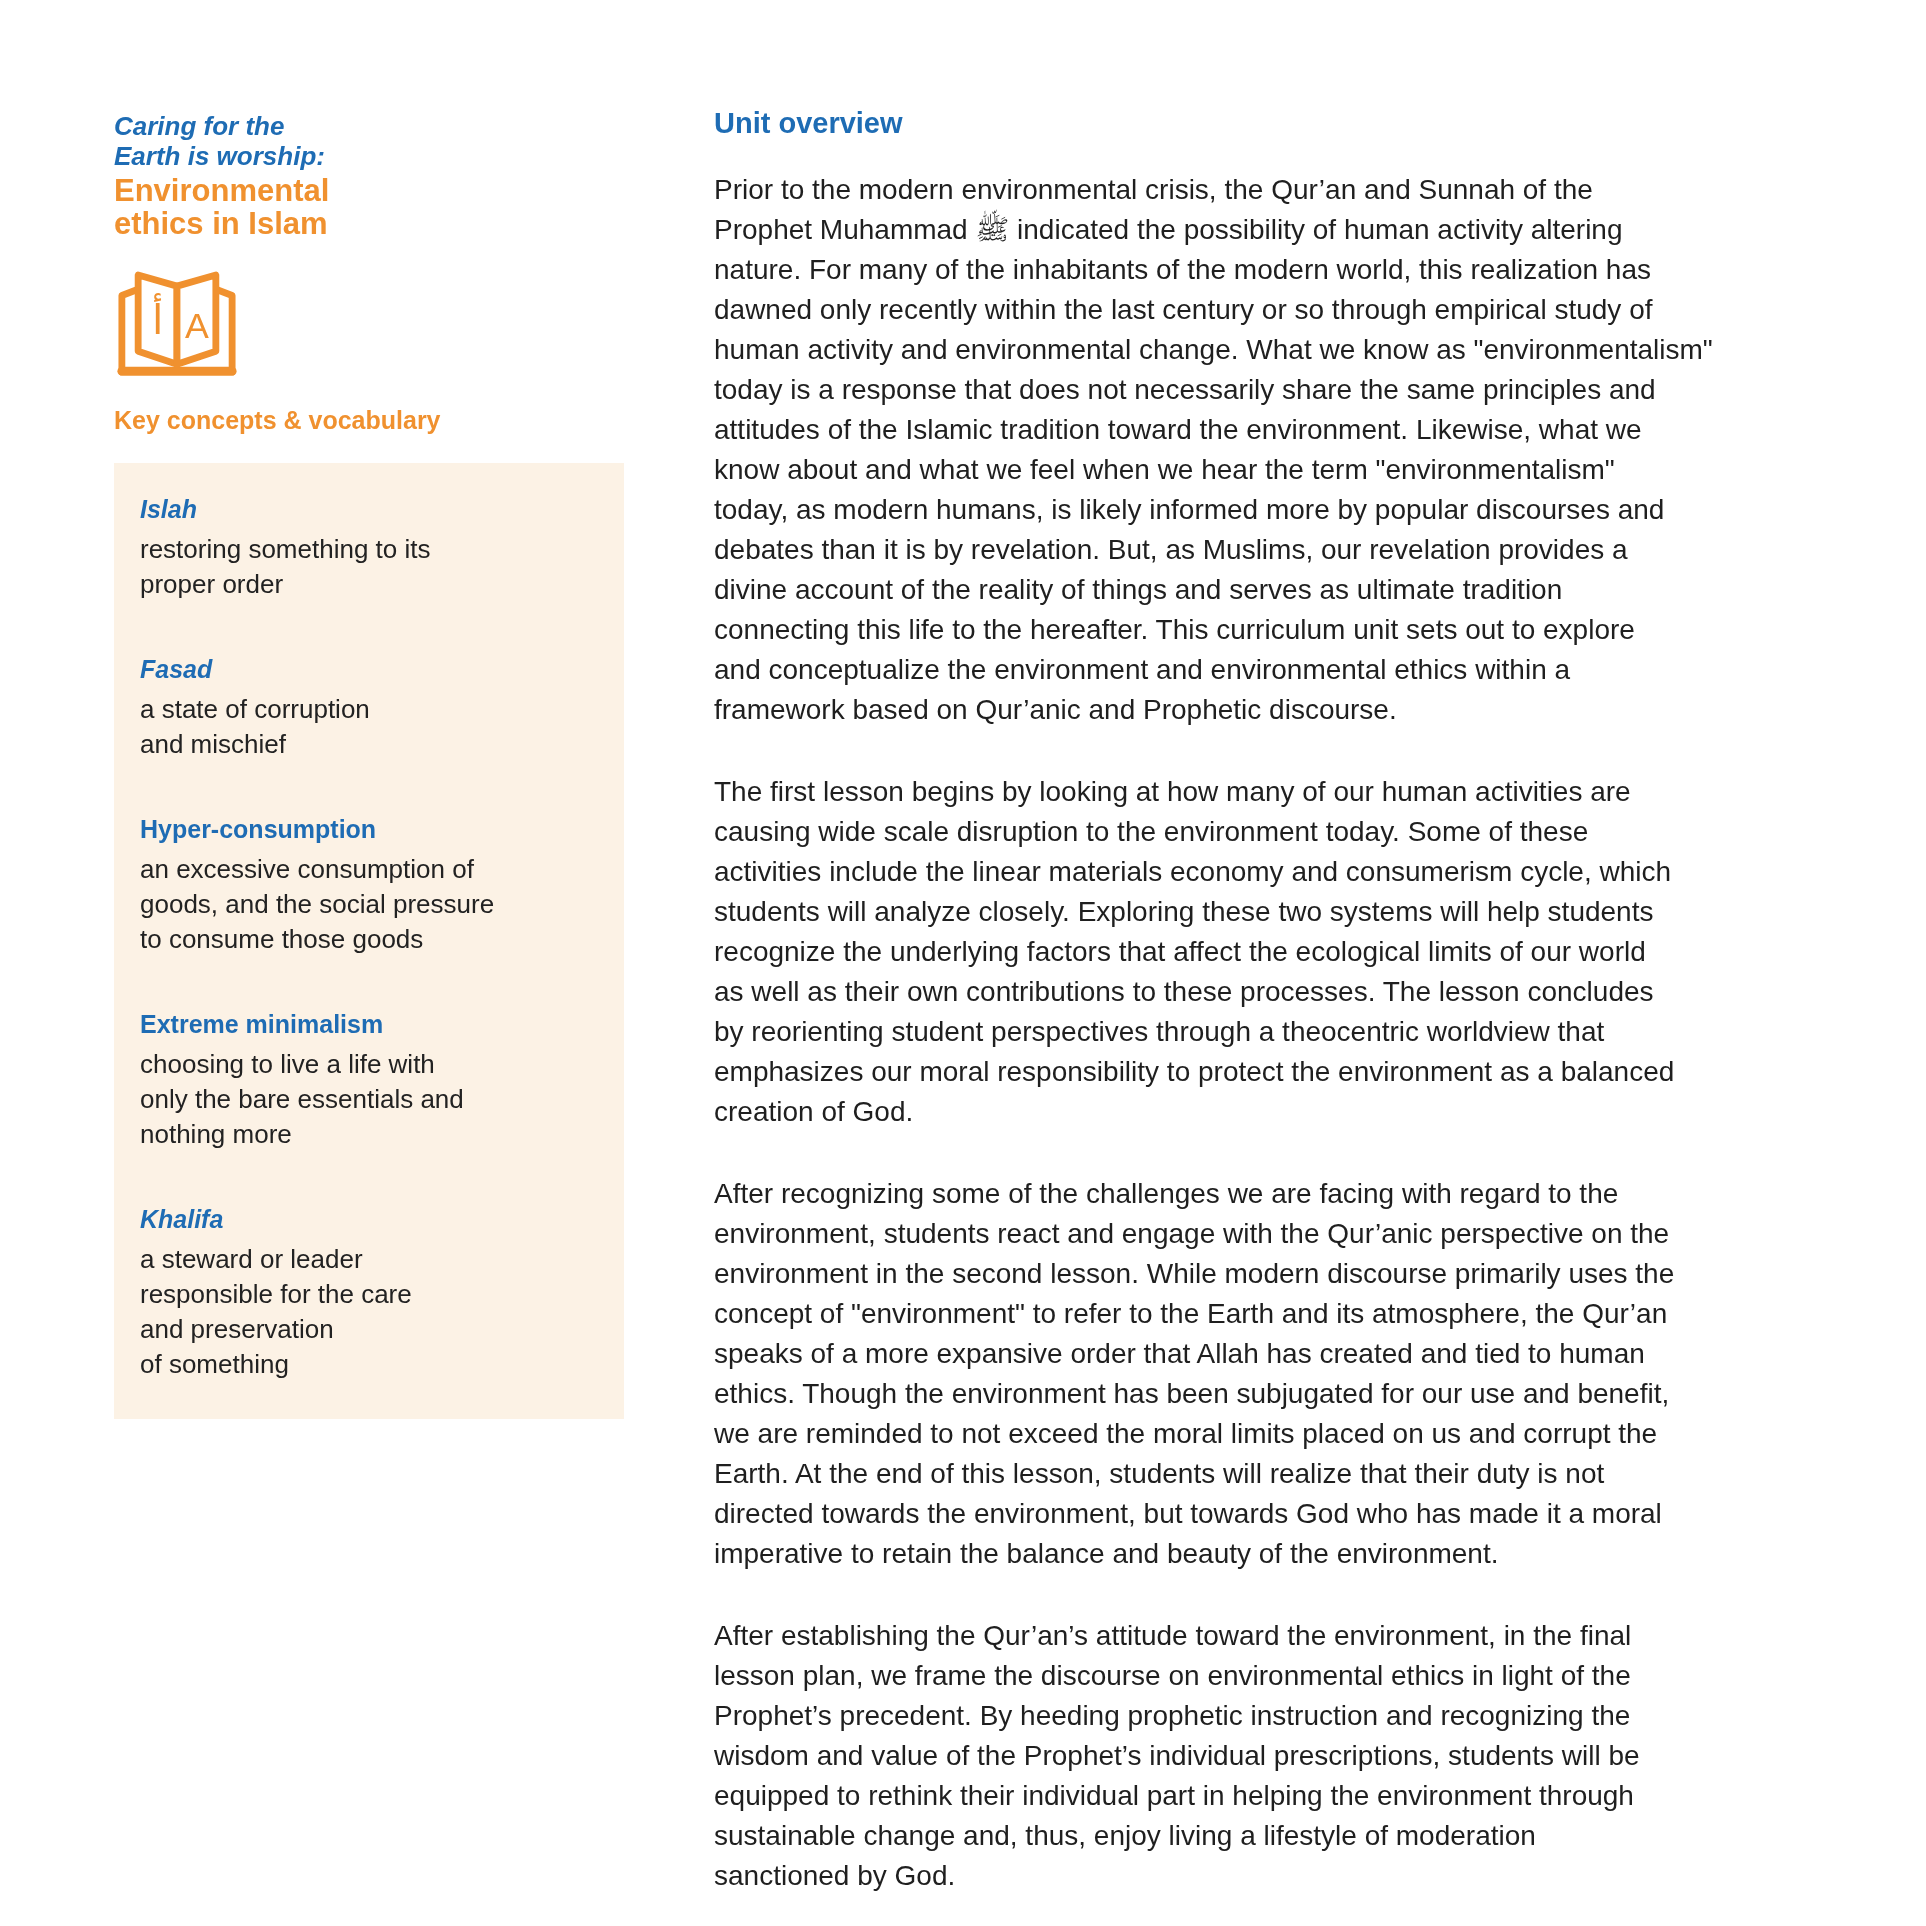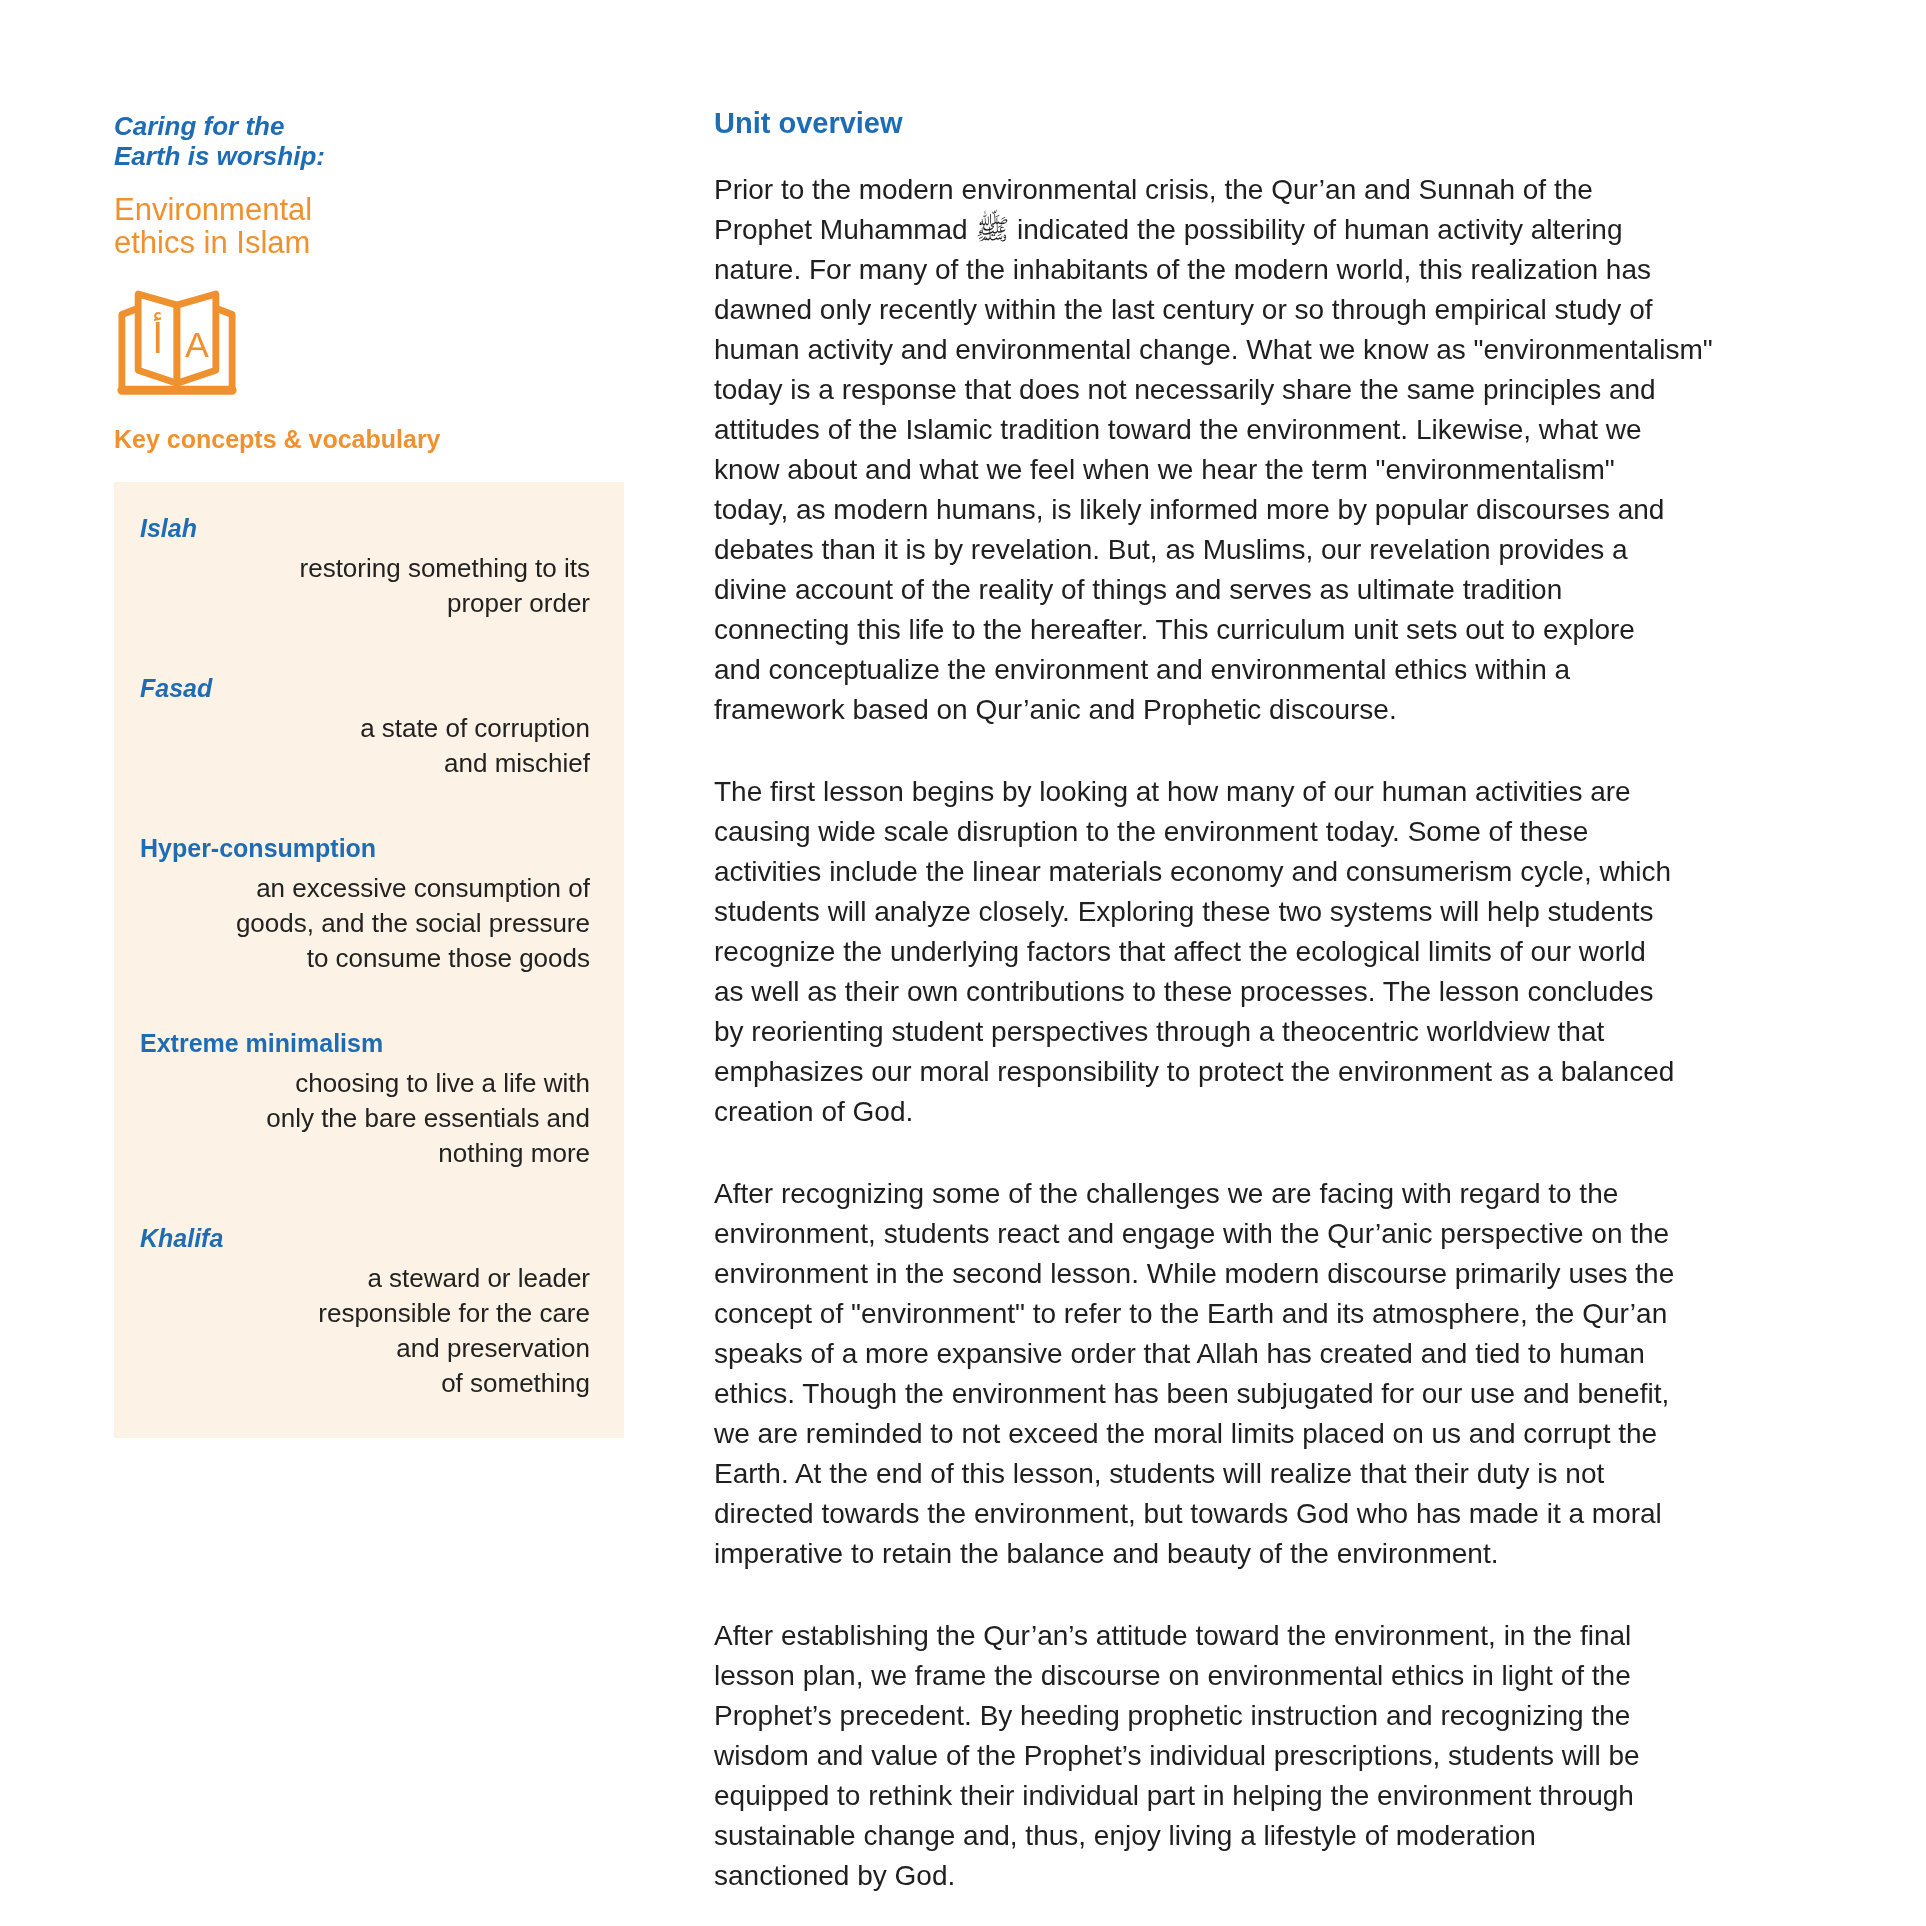--- a/index.html
+++ b/index.html
@@ -6,30 +6,30 @@
     --blue:#1e6cb4; --orange:#f0912f; --box:#fcf2e5; --ink:#1f1f1f;
   }
   *{margin:0;padding:0;box-sizing:border-box;}
   html,body{background:#fff;}
   body{font-family:"Liberation Sans","DejaVu Sans",sans-serif;color:var(--ink);}
   .page{position:relative;width:1908px;height:1926px;background:#fff;overflow:hidden;}
 
   
   .sidebar{position:absolute;left:114px;top:111px;width:532px;}
   .kicker{color:var(--blue);font-style:italic;font-weight:700;font-size:26px;line-height:30px;}
-  .unit-title{color:var(--orange);font-weight:400;font-size:31px;line-height:33px;margin-top:22px;}
+  .unit-title{color:var(--orange);font-weight:700;font-size:31px;line-height:33px;margin-top:3px;}
   .book-icon{margin-top:28px;width:126px;height:116px;}
   .book-icon svg{width:100%;height:100%;display:block;}
   .key-heading{color:var(--orange);font-weight:700;font-size:25px;line-height:28px;margin-top:22px;}
   .vocab-box{margin-top:29px;width:510px;background:var(--box);padding:32px 34px 37px 26px;}
   .vocab-item{margin-bottom:53px;}
   .vocab-item:last-child{margin-bottom:0;}
   .vocab-term{color:var(--blue);font-weight:700;font-size:25px;line-height:29px;margin-bottom:8px;}
   .vocab-term.italic{font-style:italic;}
-  .vocab-def-line{font-size:26px;line-height:35px;color:#222;text-align:right;}
+  .vocab-def-line{font-size:26px;line-height:35px;color:#222;}
 
   
   .main{position:absolute;left:714px;top:107px;width:1154px;}
   .overview-heading{color:var(--blue);font-weight:700;font-size:29px;line-height:33px;margin-bottom:30px;}
   .para{margin-bottom:42px;}
   .para:last-child{margin-bottom:0;}
   .text-line{font-size:28px;line-height:40px;white-space:nowrap;color:var(--ink);}
 </style>
 </head>
 <body>

